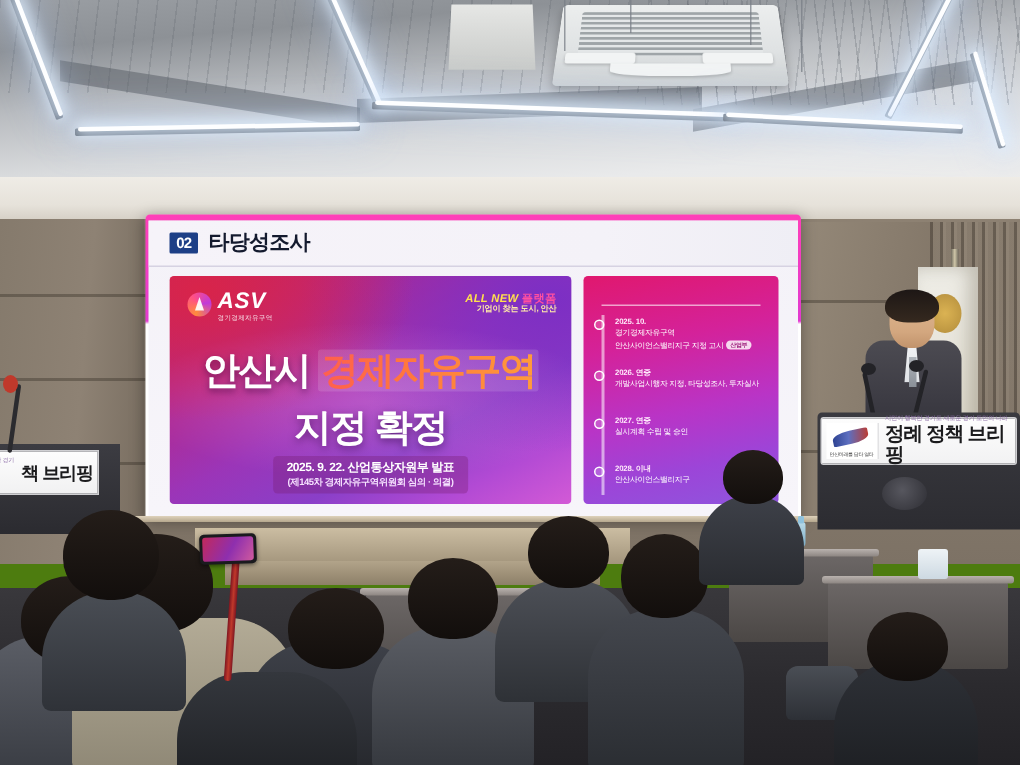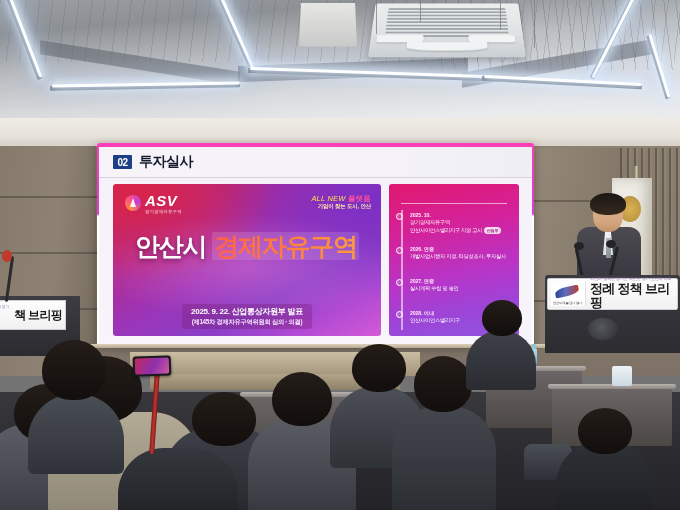--- a/index.html
+++ b/index.html
@@ -1,20 +1,20 @@
 <!DOCTYPE html>
 <html><head>
 <meta charset="utf-8">
 <style>
   html,body{margin:0;padding:0;background:#000;}
   body{font-family:"Liberation Sans","DejaVu Sans",sans-serif;}
 
   #scene{
     position:relative;width:680px;height:510px;overflow:hidden;
-    background:#737373;
+    background:#4d7c0f;
   }
 
   
   .ceiling{
     position:absolute;left:0;top:0;width:680px;height:132px;
     background:linear-gradient(175deg,#9a9ea3 0%,#8d9196 18%,#b9bcc0 40%,#d9dbdd 62%,#e9eaeb 80%,#efeeec 100%);
     overflow:hidden;
   }
   .ceil-dark{
     position:absolute;background:#5b6068;opacity:.55;
@@ -149,21 +149,21 @@
     border-left:3px solid transparent;border-right:3px solid transparent;
     border-bottom:9px solid rgba(255,255,255,.92);
   }
   .asv-txt{display:flex;flex-direction:column;line-height:1;}
   .asv-name{font-size:15px;font-weight:bold;color:#fff;letter-spacing:.5px;font-style:italic;}
   .asv-sub{font-size:4.4px;color:rgba(255,255,255,.85);letter-spacing:.2px;margin-top:1.5px;}
 
   .allnew{
     position:absolute;right:10px;top:10px;text-align:right;line-height:1.25;
   }
-  .allnew-1{font-size:7.5px;font-weight:normal;font-style:italic;color:#ffe04d;letter-spacing:.2px;}
+  .allnew-1{font-size:7.5px;font-weight:bold;font-style:italic;color:#ffe04d;letter-spacing:.2px;}
   .allnew-1 b{color:#ff4fa0;font-style:normal;}
   .allnew-2{font-size:5.4px;font-weight:bold;color:#ffe9a8;letter-spacing:-.1px;}
 
   .hero-t1{
     position:absolute;left:0;top:46px;width:268px;text-align:center;
     font-size:25px;font-weight:bold;letter-spacing:-1.2px;white-space:nowrap;
   }
   .t-white{color:#fff;text-shadow:0 2px 5px rgba(40,0,60,.55);}
   .t-hl{
     color:#fff;background:linear-gradient(90deg,#ff5f4e 0%,#ff7a3c 45%,#ff9b3a 100%);
@@ -463,21 +463,21 @@
   <div class="wall-seam" style="left:0;top:308px;width:97px;height:1.5px;"></div>
   <div class="wall-seam" style="left:534px;top:200px;width:90px;height:1.5px;"></div>
   <div class="wall-seam" style="left:534px;top:300px;width:146px;height:1.5px;"></div>
 
   <div class="screen-wrap">
     <div class="screen-bezel">
       <div class="slide">
 
         <div class="slide-head">
           <div class="head-num">02</div>
-          <div class="head-title">투자실사</div>
+          <div class="head-title">타당성조사</div>
         </div>
         <div class="head-rule"></div>
 
         <div class="hero">
           <div class="hero-glow"></div>
 
           <div class="asv">
             <div class="asv-mark"></div>
             <div class="asv-txt">
               <span class="asv-name">ASV</span>
@@ -485,20 +485,21 @@
             </div>
           </div>
 
           <div class="allnew">
             <div class="allnew-1"><span>ALL NEW </span><b>플랫폼</b></div>
             <div class="allnew-2">기업이 찾는 도시, 안산</div>
           </div>
 
           <div class="hero-t1"><span class="t-white">안산시 </span><span class="hl-box"><span class="t-hl">경제자유구역</span></span></div>
 
+          <div class="hero-t2">지정 확정</div>
 
           <div class="hero-note">
             <div class="note-1">2025. 9. 22. 산업통상자원부 발표</div>
             <div class="note-2">(제145차 경제자유구역위원회 심의 · 의결)</div>
           </div>
         </div>
 
         <div class="sched">
           <div class="sched-rule"></div>
           <div class="tl-line"></div>

